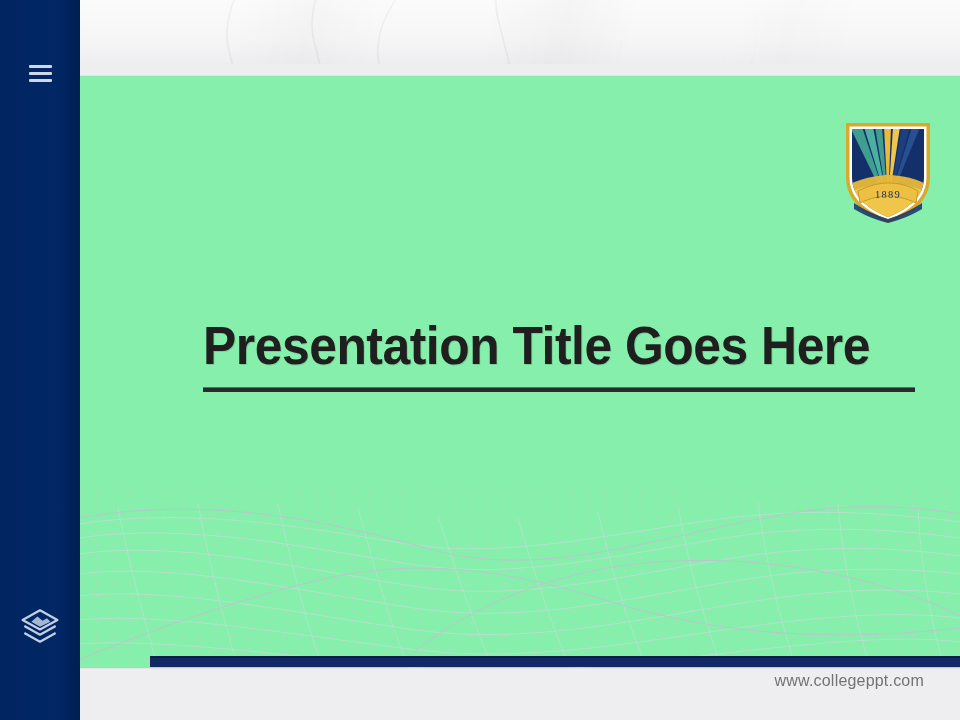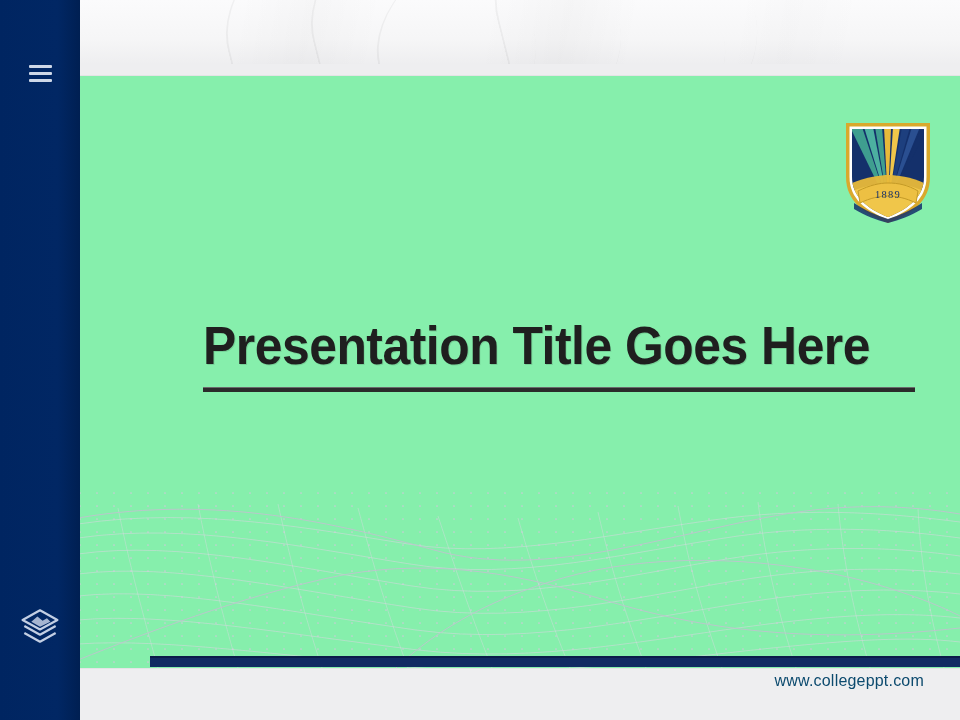--- a/index.html
+++ b/index.html
@@ -189,21 +189,21 @@
     background: #112a63;
     border-top: 2px solid #0a1c49;
   }
 
   
   .footer-url {
     position: absolute;
     right: 36px;
     top: 672px;
     font-size: 16px;
-    color: #0c4a6e;
+    color: #737373;
     letter-spacing: 0.2px;
     z-index: 4;
   }
 </style>
 </head>
 <body>
 
 <div id="app">
 
   <div class="bg-top">

